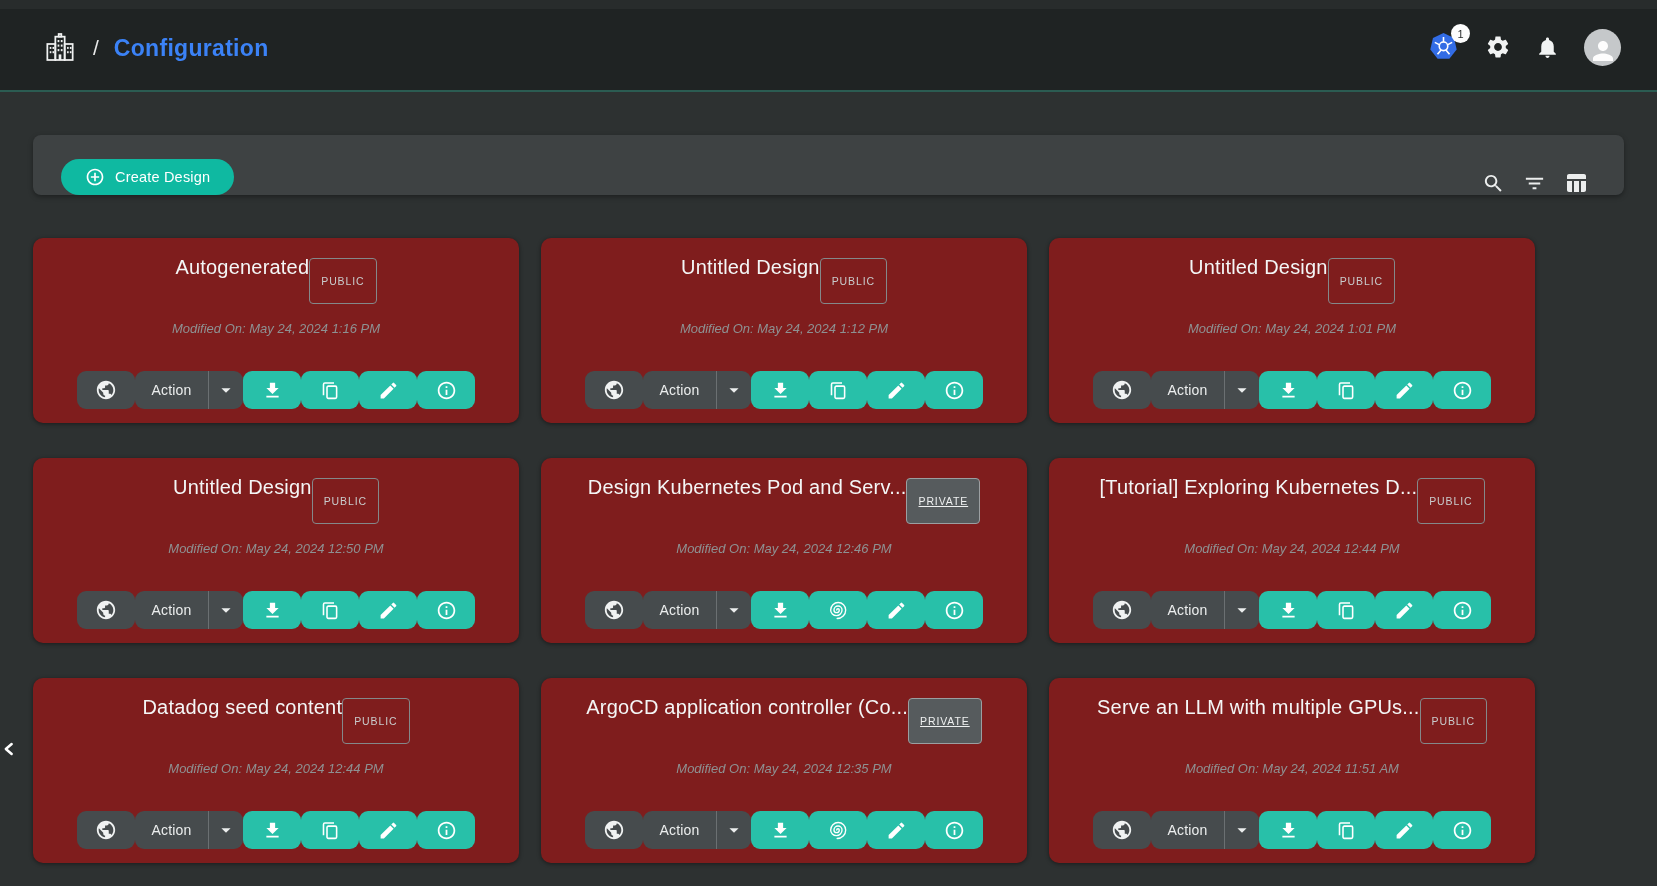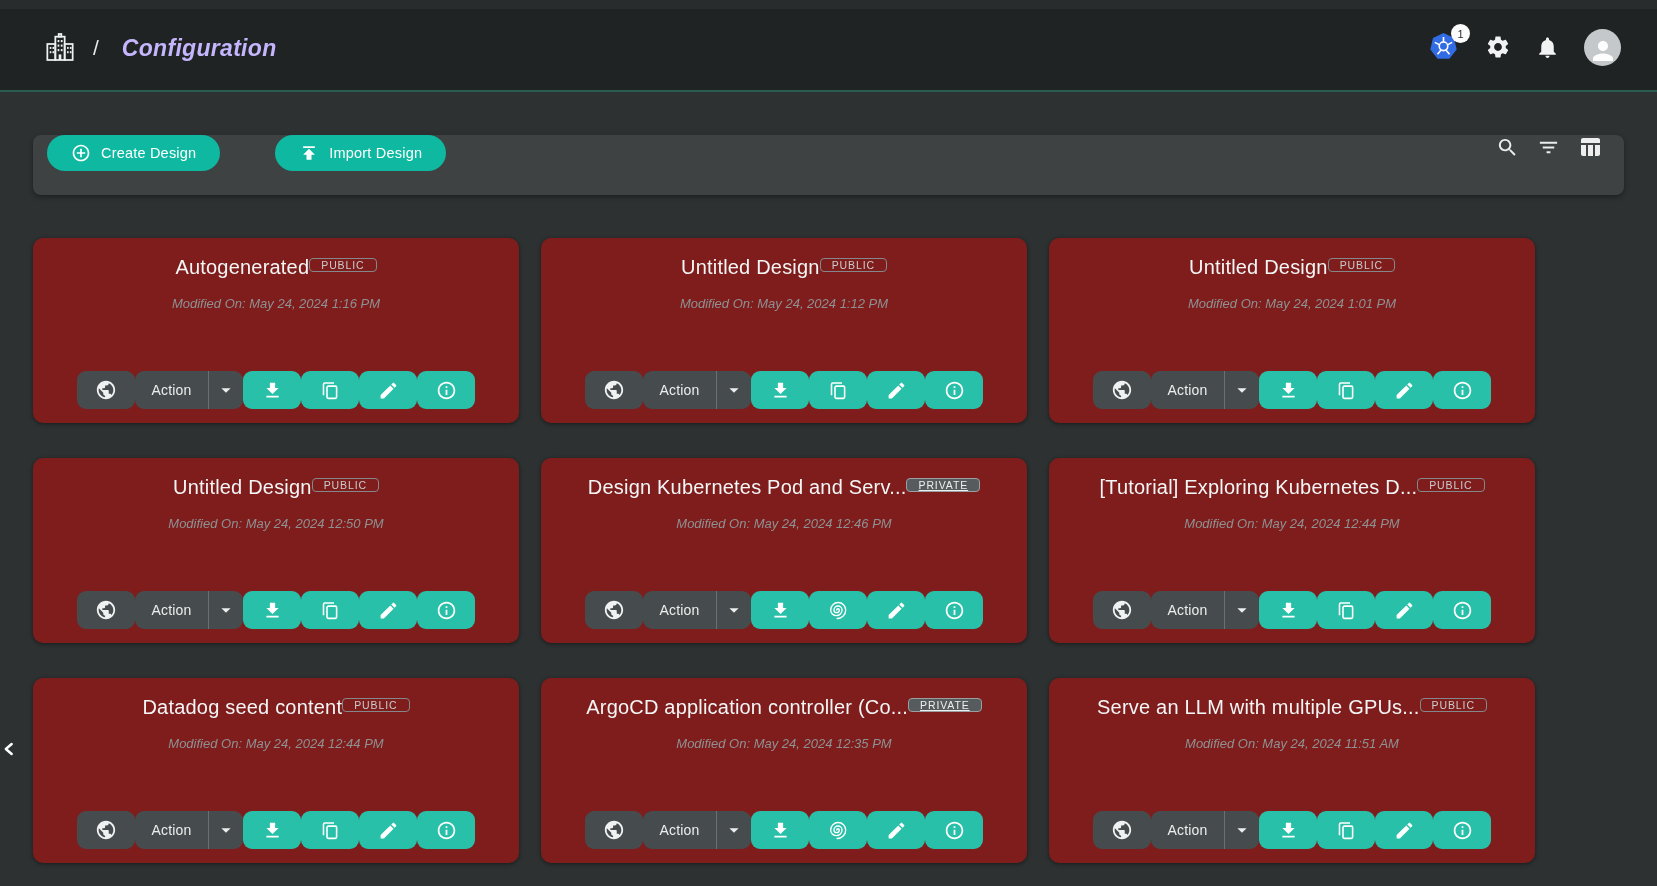--- a/index.html
+++ b/index.html
@@ -12,39 +12,38 @@
   
   .app-header{
     height:92px;background:#1f2323;border-bottom:2px solid #2b5c52;
     display:flex;align-items:center;justify-content:space-between;
     padding:0 36px 0 44px;box-sizing:border-box;position:relative;
   }
   .app-header::before{content:"";position:absolute;top:0;left:0;right:0;height:9px;background:#282c2c;}
   .hdr-left{display:flex;align-items:center;margin-top:6px;}
   .org-icon svg{display:block;}
   .crumb-sep{color:#e9ebeb;font-size:21px;margin:0 15px 0 17px;font-weight:400;}
-  .page-title{margin:8px;font-size:23px;font-weight:700;color:#c4b5fd;letter-spacing:.3px;font-style:italic;}
+  .page-title{margin:0;font-size:23px;font-weight:700;color:#3b82f6;letter-spacing:.3px;}
   .hdr-right{display:flex;align-items:center;gap:24px;margin-top:4px;}
   .icon-btn{background:transparent;border:none;padding:0;cursor:pointer;display:flex;align-items:center;justify-content:center;}
   .k8s-chip{position:relative;width:36px;height:32px;}
   .k8s-badge{
     position:absolute;top:-7px;right:-9px;width:19px;height:19px;border-radius:50%;
     background:#fdfdfd;color:#2a2d2d;font-size:11px;font-weight:400;
     display:flex;align-items:center;justify-content:center;
   }
   .avatar{
     width:37px;height:37px;border-radius:50%;background:#c5c8ca;
     display:flex;align-items:flex-end;justify-content:center;overflow:hidden;border:none;padding:0;cursor:pointer;
   }
   
   .toolbar{
     margin:43px 33px 0;height:60px;background:#3e4243;border-radius:8px;
-    display:flex;align-items:flex-start;padding:0 14px;box-sizing:border-box;
+    display:flex;align-items:flex-end;padding:0 28px;box-sizing:border-box;
     box-shadow:0 2px 5px rgba(0,0,0,.35);
-    gap:34px;
   }
   .tb-btn{
     height:36px;border:none;border-radius:18px;cursor:pointer;
     background:var(--accent-teal,#0fb9a1);color:#fff;
     font-family:inherit;font-size:14.5px;font-weight:500;letter-spacing:.2px;
     display:inline-flex;align-items:center;gap:10px;padding:0 24px;margin-right:21px;
   }
   .tb-icons{margin-left:auto;display:flex;align-items:center;gap:18px;padding-right:8px;}
   
   .grid{
@@ -57,21 +56,21 @@
     display:flex;flex-direction:column;
     box-shadow:0 1px 4px rgba(0,0,0,.45);
     align-items:center;
   }
   .card-head{display:flex;justify-content:space-between;align-items:flex-start;}
   .card-title{
     margin:0;font-size:20px;font-weight:500;color:#f4f6f6;
     white-space:nowrap;overflow:hidden;max-width:370px;letter-spacing:.2px;
   }
   .badge{
-    flex:none;font-size:10.5px;letter-spacing:.9px;padding:0 11px;border-radius:4px;margin-top:2px;
+    flex:none;font-size:10.5px;letter-spacing:.9px;padding:16px 11px;border-radius:4px;margin-top:2px;
   }
   .badge.outline{color:#c9cccd;border:1px solid #84888a;background:transparent;}
   .badge.filled{color:#eef0f0;border:1px solid #9b9fa1;background:#565b5d;text-decoration:underline;}
   .card-modified{font-size:13px;color:#8e9192;font-style:italic;margin-top:17px;}
   .card-actions{margin-top:auto;display:flex;justify-content:space-between;align-items:center;}
   .cbtn{
     height:38px;border:none;border-radius:9px;cursor:pointer;padding:0;
     display:flex;align-items:center;justify-content:center;font-family:inherit;
   }
   .btn-gray{background:#464b4d;color:#eceeee;}
@@ -168,28 +167,20 @@
 
 <div class="toolbar">
   <button class="tb-btn">
     <span>
       <svg width="20" height="20" viewBox="0 0 24 24" fill="#fff">
           <path d="M13 7h-2v4H7v2h4v4h2v-4h4v-2h-4V7zm-1-5C6.48 2 2 6.48 2 12s4.48 10 10 10 10-4.48 10-10S17.52 2 12 2zm0 18c-4.41 0-8-3.59-8-8s3.59-8 8-8 8 3.59 8 8-3.59 8-8 8z"></path>
         </svg>
     </span>
     <span>Create Design</span>
   </button>
-  <button class="tb-btn">
-    <span>
-      <svg width="20" height="20" viewBox="0 0 24 24" fill="#fff">
-          <path d="M5 4v2h14V4H5zm0 10h4v6h6v-6h4l-7-7-7 7z"></path>
-        </svg>
-    </span>
-    <span>Import Design</span>
-  </button>
   <div class="tb-icons">
     <button class="icon-btn">
       <span>
         <svg width="23" height="23" viewBox="0 0 24 24" fill="#eceeee">
             <path d="M15.5 14h-.79l-.28-.27C15.41 12.59 16 11.11 16 9.5 16 5.91 13.09 3 9.5 3S3 5.91 3 9.5 5.91 16 9.5 16c1.61 0 3.09-.59 4.23-1.57l.27.28v.79l5 4.99L20.49 19l-4.99-5zm-6 0C7.01 14 5 11.99 5 9.5S7.01 5 9.5 5 14 7.01 14 9.5 11.99 14 9.5 14z"></path>
           </svg>
       </span>
     </button>
     <button class="icon-btn">
       <span>

